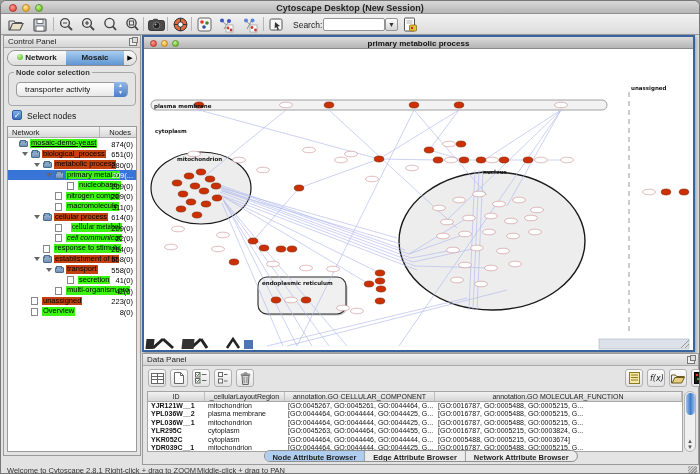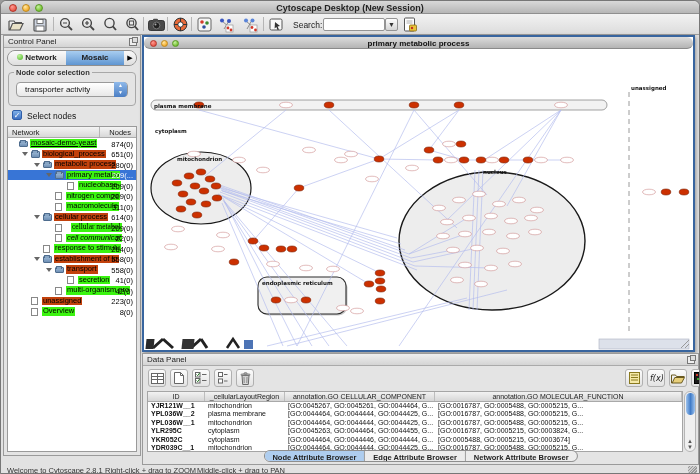--- a/index.html
+++ b/index.html
@@ -72,21 +72,21 @@
   .tr-file { position:absolute; top:1.5px; width:6.5px; height:8px; background:#fff; border:.6px solid #888; }
   .tr-chip { position:absolute; top:1px; font-size:7.5px; line-height:8.5px; color:#000; padding:0 1px; white-space:nowrap; }
   .tr-chip.green { background:#3bf410; }
   .tr-chip.red { background:#c2410c; }
   .tr-val { position:absolute; right:3px; top:1.5px; font-size:7.5px; color:#000; }
   .tree-row.sel .tr-val { color:#fff; }
 
   
   .netframe { position:absolute; left:141px; top:34px; width:553px; height:317px;
     border:2px solid #38659f; background:#fff; box-shadow:1px 2px 4px rgba(0,0,0,.35); }
-  .net-titlebar { position:relative; height:12px; background:linear-gradient(#dcdcdc,#b4b4b4); border-bottom:1px solid #8a8a8a;border-radius:6px; }
+  .net-titlebar { position:relative; height:12px; background:linear-gradient(#dcdcdc,#b4b4b4); border-bottom:1px solid #8a8a8a; }
   .net-titlebar .tl { top:2.5px; width:7px; height:7px; }
   .net-titlebar .tl.red{left:6px;} .net-titlebar .tl.yellow{left:17px;} .net-titlebar .tl.green{left:28px;}
   .net-title { position:absolute; width:100%; text-align:center; top:1.5px; font-size:8px; font-weight:bold; color:#111; }
   #net-canvas { position:absolute; left:0; top:12px; width:549px; height:301px; background:#fff; }
 
   
   .dpanel { position:absolute; left:141px; top:352px; width:557px; height:112px;
     background:#e4e4e4; border:1px solid #9a9a9a; }
   .dp-toolbar { position:absolute; left:0; top:13px; width:100%; height:23px; }
   .dpi { position:absolute; top:2px; width:18px; height:18px; border:1px solid #b0b0b0; border-radius:3px;

